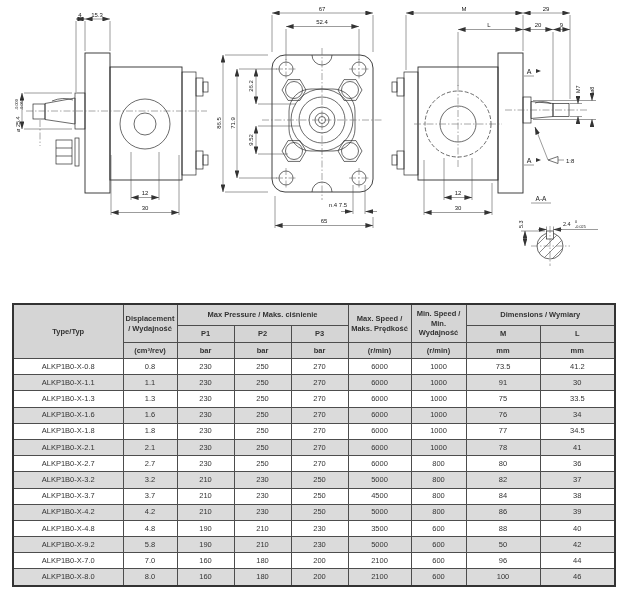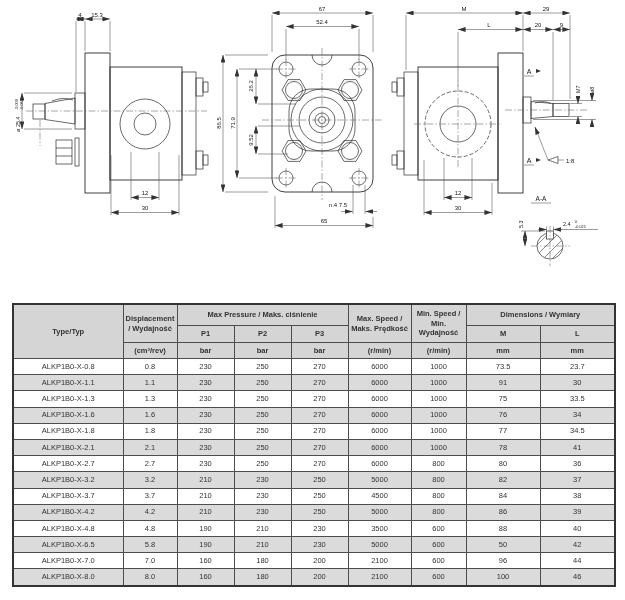--- a/index.html
+++ b/index.html
@@ -315,21 +315,21 @@
   <tbody>
         <tr>
           <td>ALKP1B0-X-0.8</td>
           <td>0.8</td>
           <td>230</td>
           <td>250</td>
           <td>270</td>
           <td>6000</td>
           <td>1000</td>
           <td>73.5</td>
-          <td>23.7</td>
+          <td>41.2</td>
         </tr>
         <tr>
           <td>ALKP1B0-X-1.1</td>
           <td>1.1</td>
           <td>230</td>
           <td>250</td>
           <td>270</td>
           <td>6000</td>
           <td>1000</td>
           <td>91</td>
@@ -428,21 +428,21 @@
           <td>4.8</td>
           <td>190</td>
           <td>210</td>
           <td>230</td>
           <td>3500</td>
           <td>600</td>
           <td>88</td>
           <td>40</td>
         </tr>
         <tr>
-          <td>ALKP1B0-X-6.5</td>
+          <td>ALKP1B0-X-9.2</td>
           <td>5.8</td>
           <td>190</td>
           <td>210</td>
           <td>230</td>
           <td>5000</td>
           <td>600</td>
           <td>50</td>
           <td>42</td>
         </tr>
         <tr>

